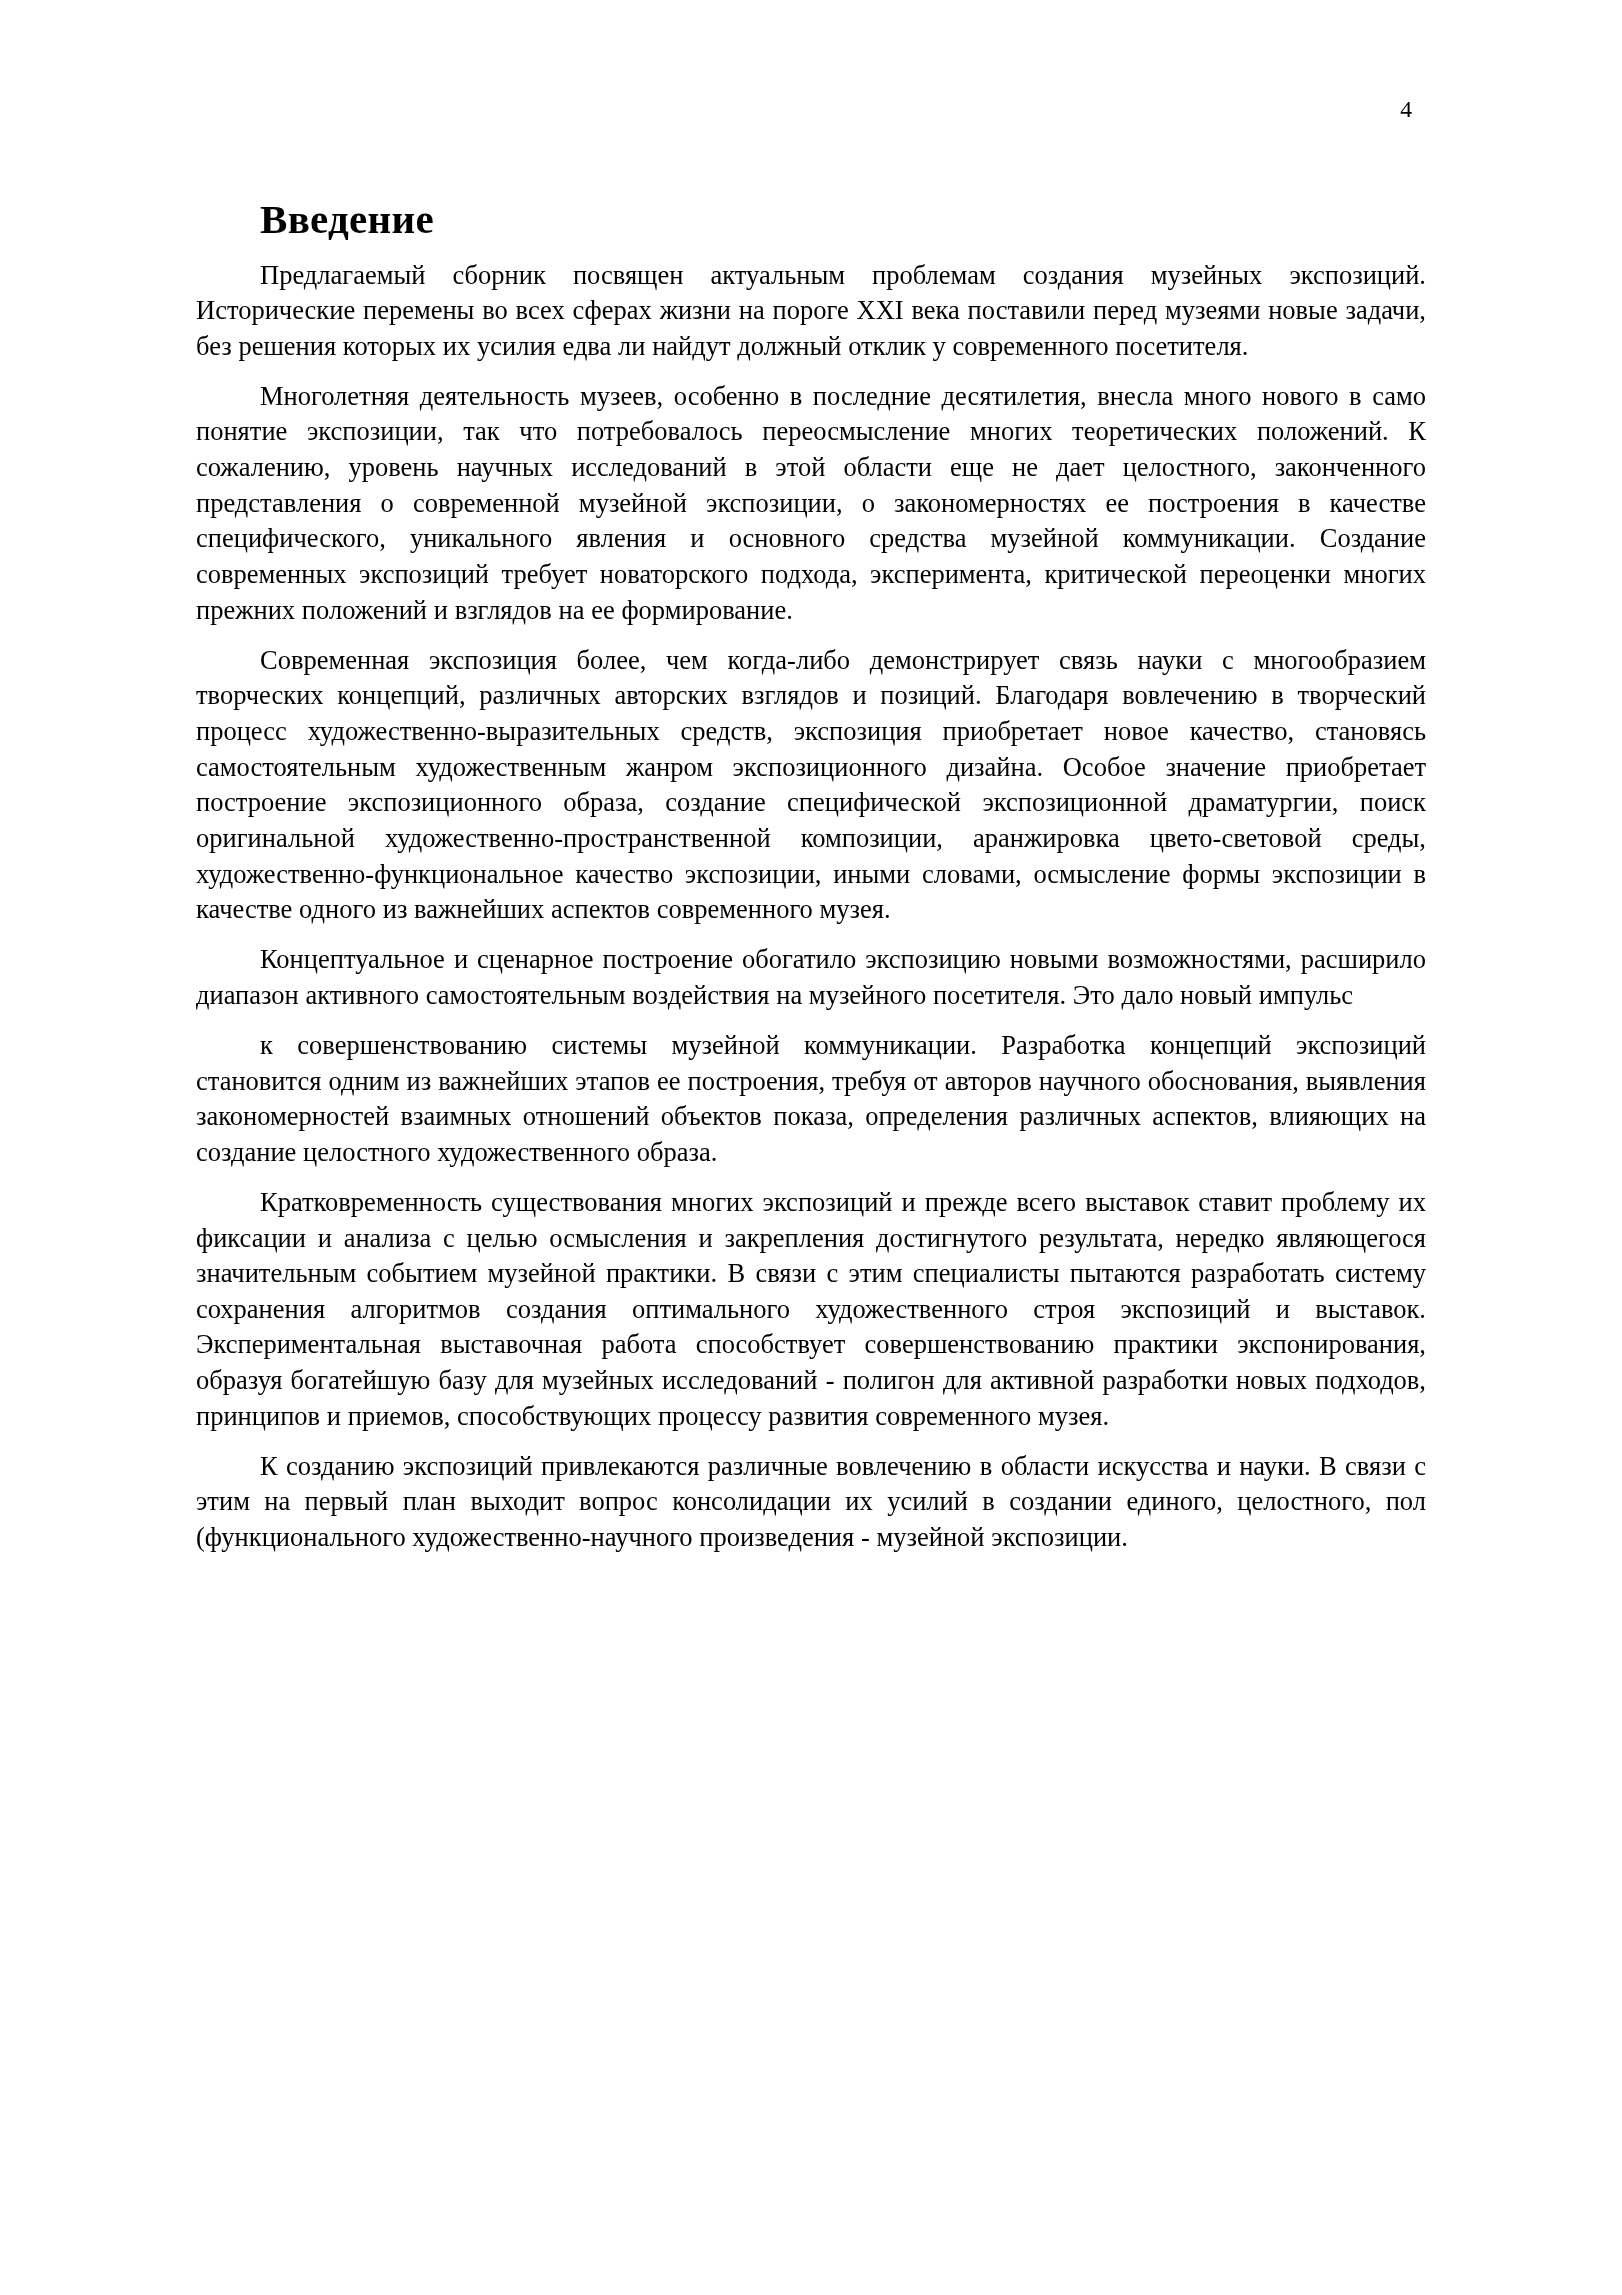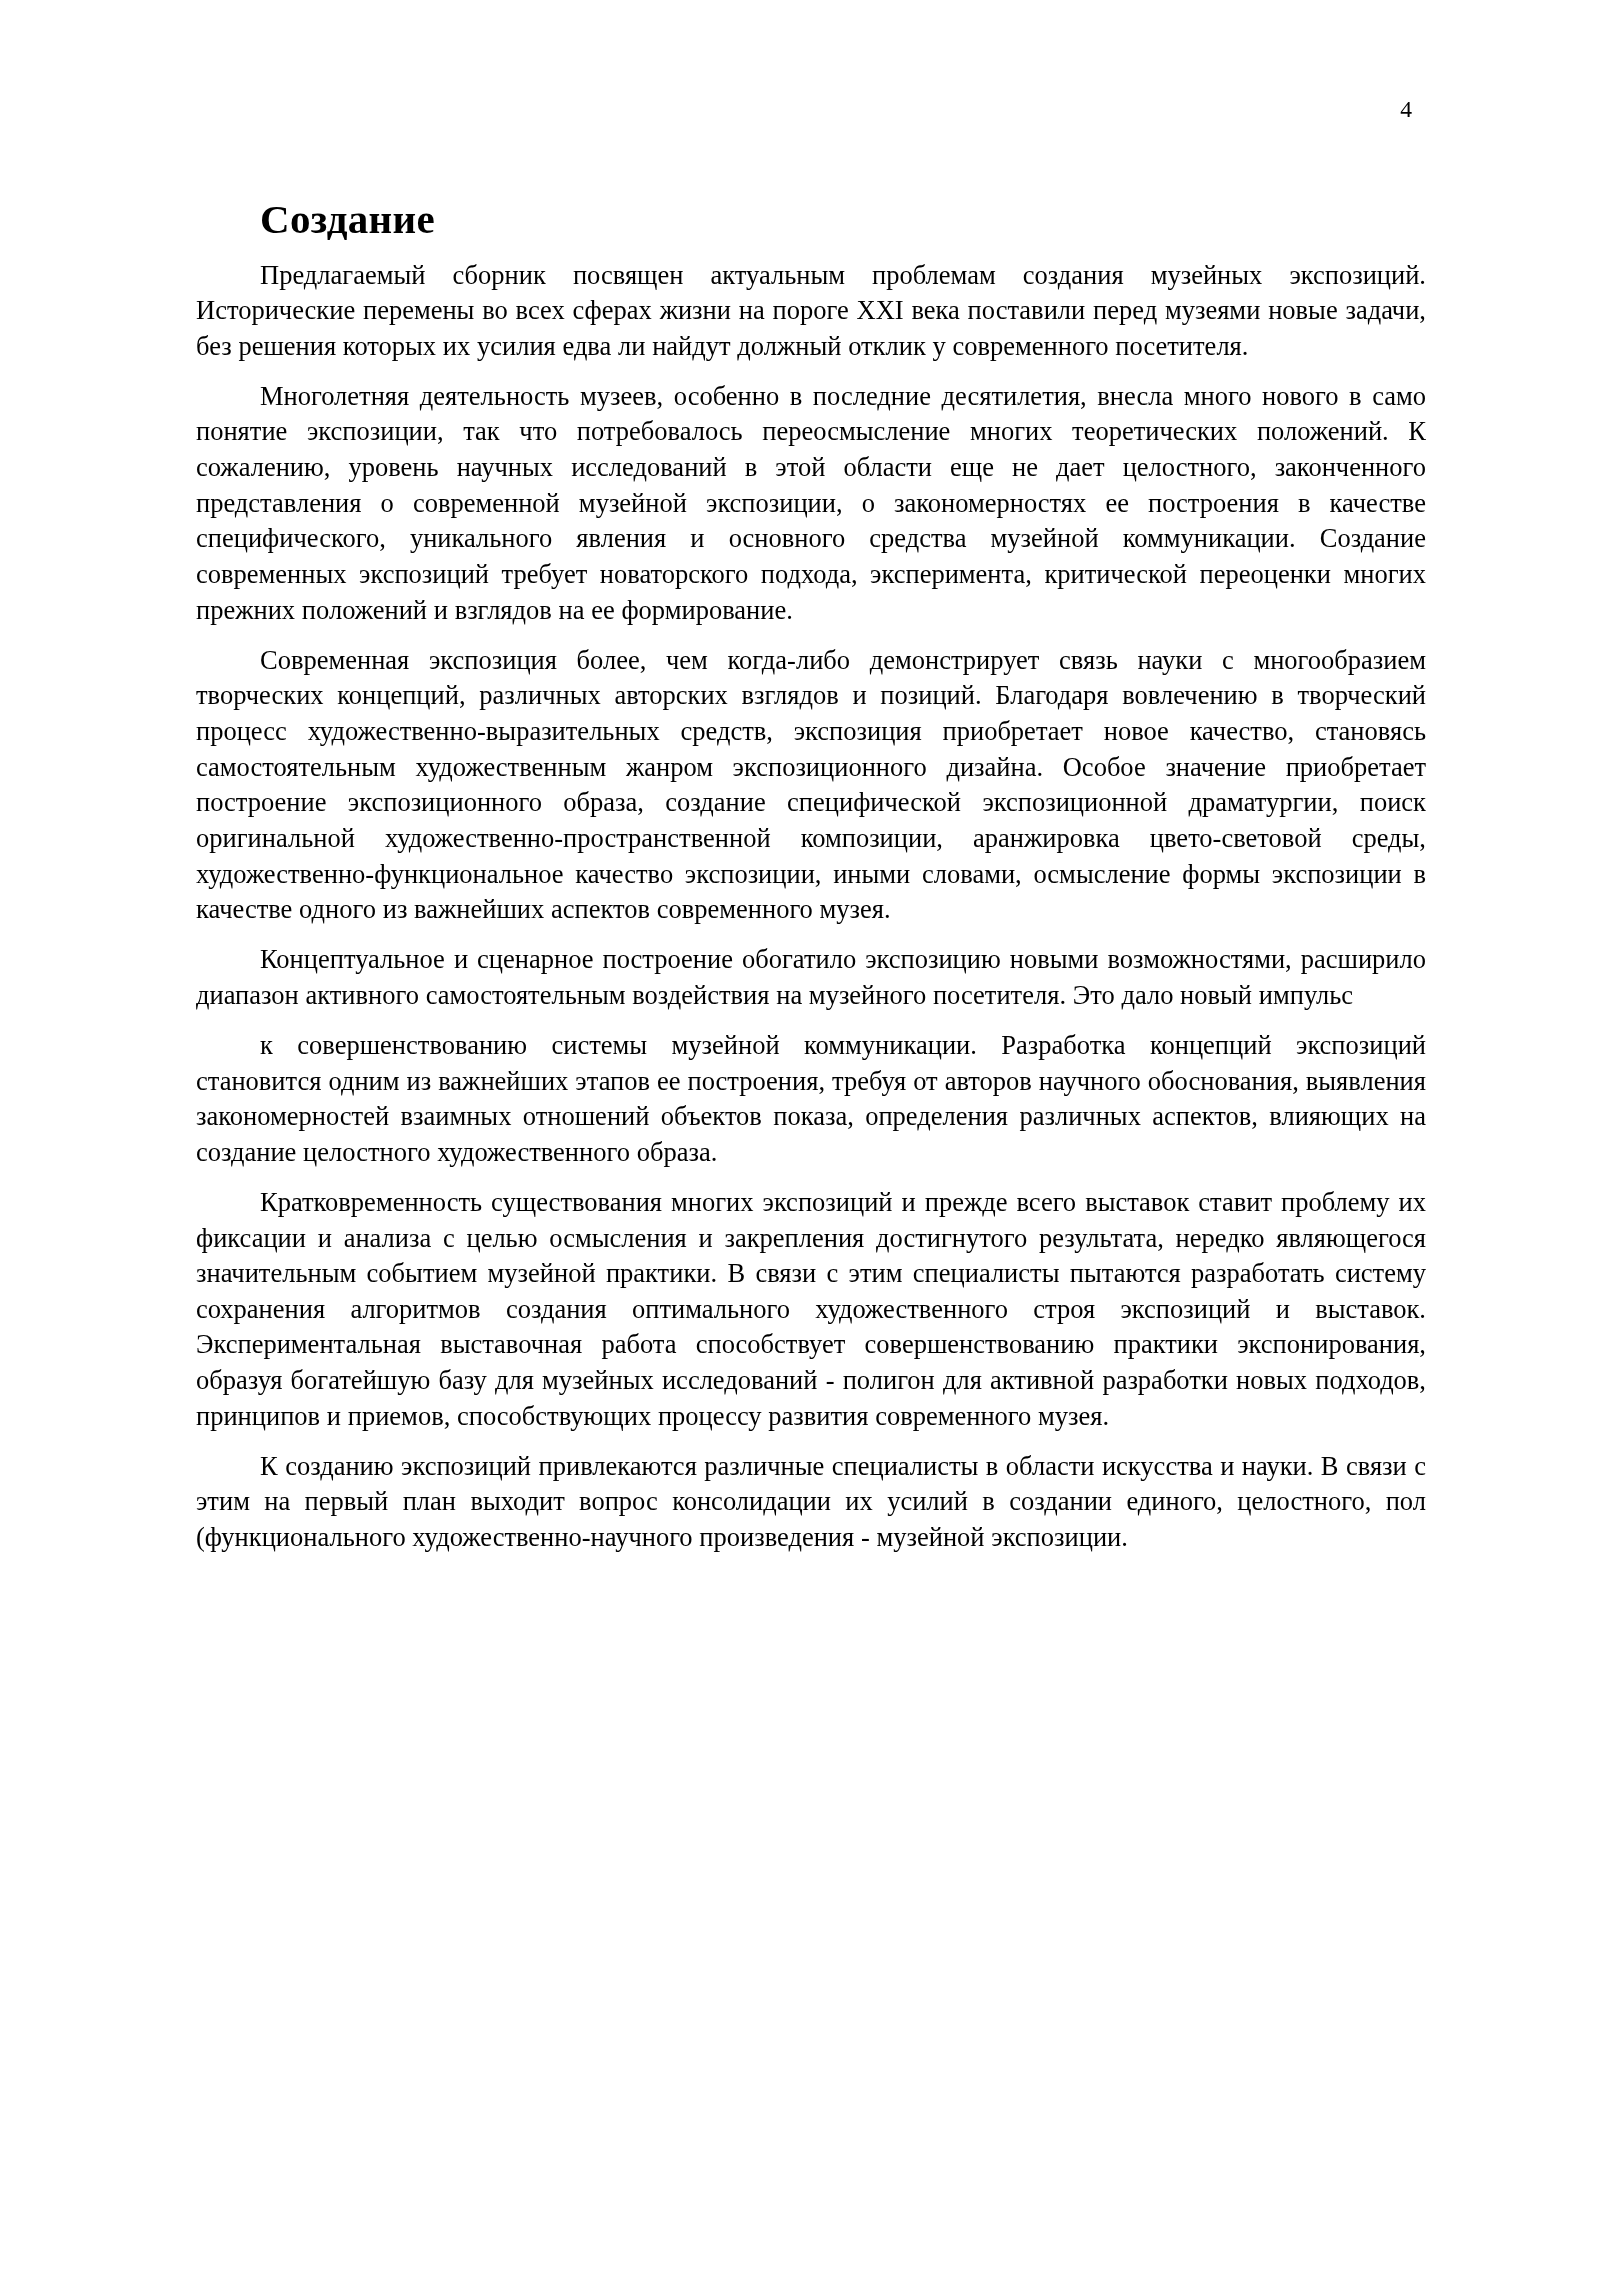--- a/index.html
+++ b/index.html
@@ -56,26 +56,26 @@
 </style>
 </head>
 <body>
 
 <div class="page">
 
   <div class="page-number">4</div>
 
   <div class="content">
 
-    <h1 class="doc-title">Создание</h1>
+    <h1 class="doc-title">Введение</h1>
 
     <p class="para">Предлагаемый сборник посвящен  актуальным проблемам создания музейных экспозиций. Исторические перемены во всех сферах жизни на пороге XXI века поставили перед музеями новые задачи, без решения которых их усилия едва ли найдут должный отклик у современного посетителя.</p>
     <p class="para">Многолетняя деятельность музеев, особенно в последние десятилетия, внесла много нового в само понятие экспозиции, так что потребовалось переосмысление многих теоретических положений. К сожалению, уровень научных исследований в этой области еще не дает целостного, законченного представления о современной музейной экспозиции, о закономерностях ее построения в качестве специфического, уникального явления и основного средства музейной коммуникации. Создание современных экспозиций требует новаторского подхода, эксперимента, критической переоценки многих прежних положений и взглядов на ее формирование.</p>
     <p class="para">Современная экспозиция более, чем когда-либо демонстрирует связь науки с многообразием творческих концепций, различных авторских взглядов и позиций. Благодаря вовлечению в творческий процесс художественно-выразительных средств, экспозиция приобретает новое качество, становясь самостоятельным художественным жанром экспозиционного дизайна. Особое значение приобретает построение экспозиционного образа, создание специфической экспозиционной драматургии, поиск оригинальной художественно-пространственной композиции, аранжировка цвето-световой среды, художественно-функциональное качество экспозиции, иными словами, осмысление формы экспозиции в качестве одного из важнейших аспектов современного музея.</p>
     <p class="para">Концептуальное и сценарное построение обогатило экспозицию новыми возможностями, расширило диапазон активного самостоятельным воздействия на музейного посетителя. Это дало новый импульс</p>
     <p class="para">к совершенствованию системы музейной коммуникации. Разработка концепций экспозиций становится одним из важнейших этапов ее построения, требуя от авторов научного обоснования, выявления закономерностей взаимных отношений объектов показа, определения различных аспектов, влияющих на создание целостного художественного образа.</p>
     <p class="para">Кратковременность существования многих экспозиций и прежде всего выставок ставит проблему их фиксации и анализа с целью осмысления и закрепления достигнутого результата, нередко являющегося значительным событием музейной практики. В связи с этим специалисты пытаются разработать систему сохранения алгоритмов создания оптимального художественного строя экспозиций и выставок. Экспериментальная выставочная работа способствует совершенствованию практики экспонирования, образуя богатейшую базу для музейных исследований - полигон для активной разработки новых подходов, принципов и приемов, способствующих процессу развития современного музея.</p>
-    <p class="para">К созданию экспозиций привлекаются различные специалисты в области искусства и науки. В связи с этим на первый план выходит вопрос консолидации их усилий в создании единого, целостного, пол (функционального художественно-научного произведения - музейной экспозиции.</p>
+    <p class="para">К созданию экспозиций привлекаются различные вовлечению в области искусства и науки. В связи с этим на первый план выходит вопрос консолидации их усилий в создании единого, целостного, пол (функционального художественно-научного произведения - музейной экспозиции.</p>
 
   </div>
 
 </div>
 
 
 </body></html>

